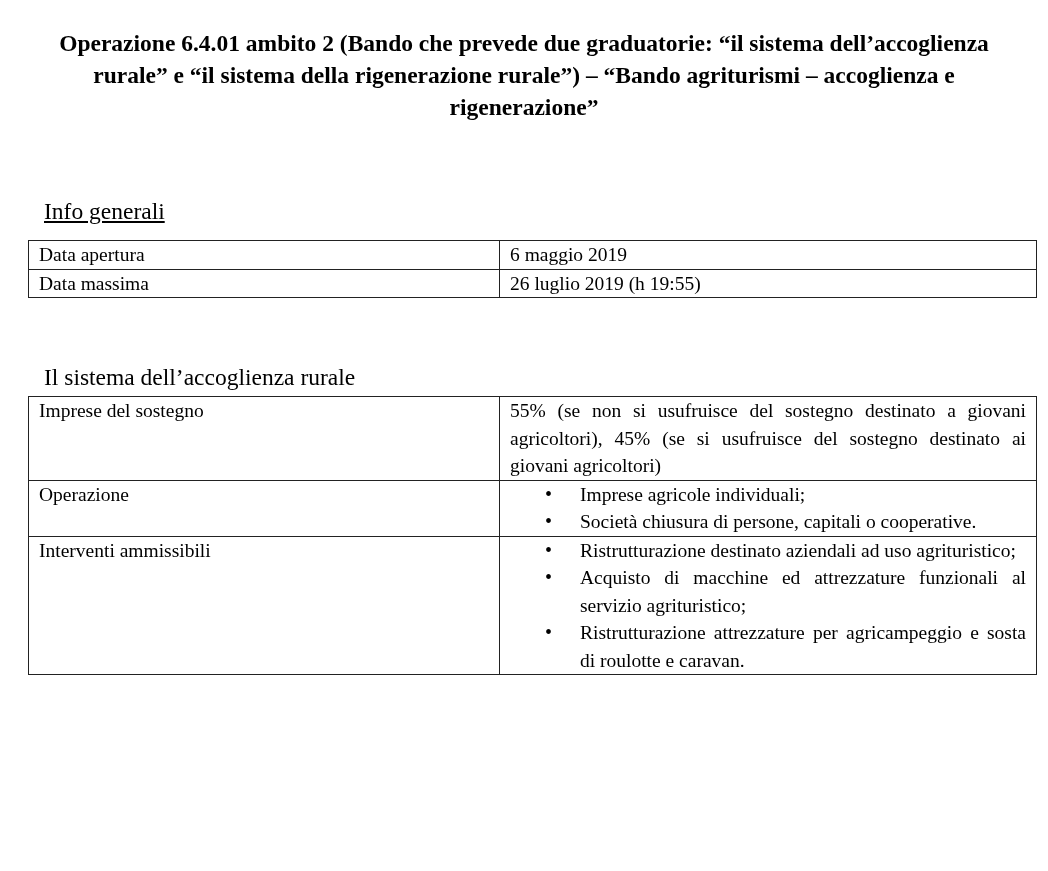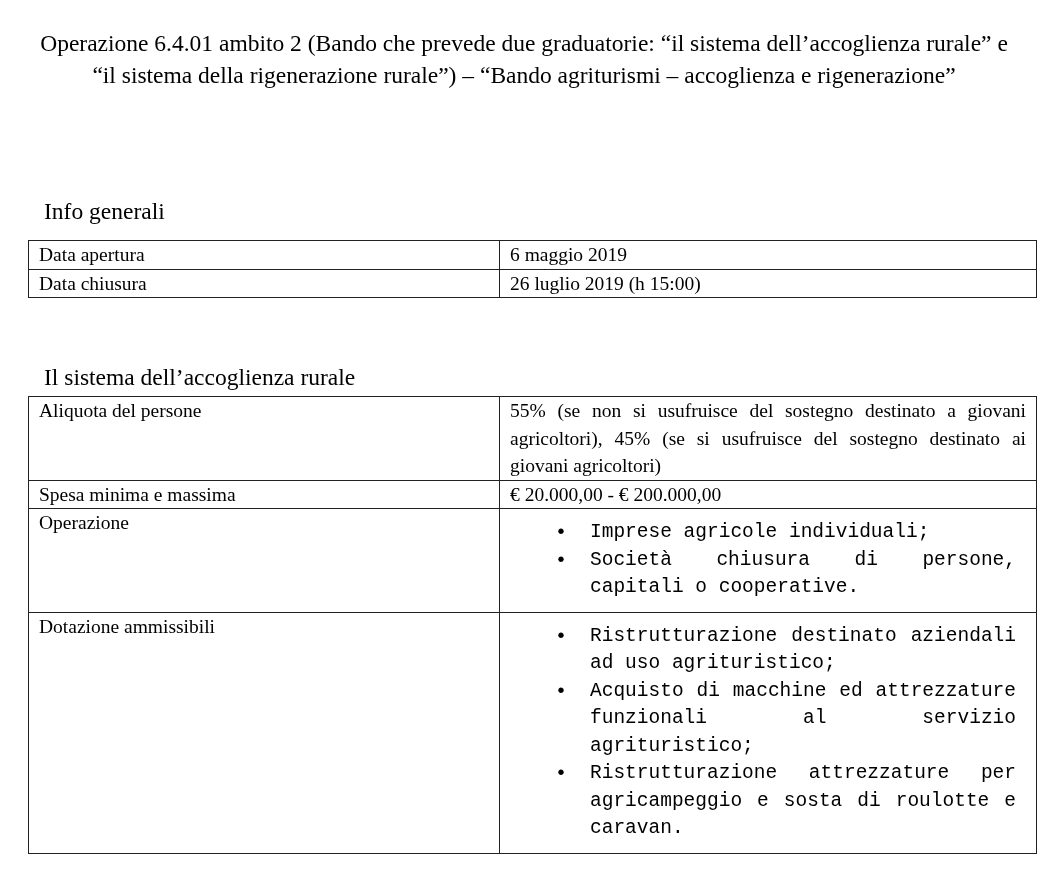--- a/index.html
+++ b/index.html
@@ -2,87 +2,83 @@
 <html><head>
   <meta charset="utf-8">
   <style>
     html, body { margin: 0; padding: 0; background: #ffffff; }
     body {
       width: 1048px; height: 871px; position: relative; overflow: hidden;
       font-family: "Liberation Serif", "DejaVu Serif", serif; color: #000;
     }
     .title {
       position: absolute; left: 40px; top: 27px; width: 968px;
-      text-align: center; font-weight: normal; font-size: 23.5px; line-height: 32px;
+      text-align: center; font-weight: bold; font-size: 23.5px; line-height: 32px;
     }
     .section-heading {
       position: absolute; left: 44px; font-size: 23.5px; line-height: 28px;
     }
-    #h-info { top: 197px; }
+    #h-info { top: 197px; text-decoration: underline; }
     #h-acc { top: 363px; }
     table.doc {
       position: absolute; left: 28px; width: 1009px;
       border-collapse: collapse; font-size: 19.5px; line-height: 27.5px;
     }
     table.doc td {
       border: 1.3px solid #222; vertical-align: top; padding: 0 10px;
     }
     table.doc td.k { width: 450px; }
     table.doc td.v { text-align: justify; padding-right: 10px; }
     #t-info { top: 240px; }
     #t-acc { top: 396px; }
-    table.doc td.v ul { margin: 10px; padding: 0 0 0 70px; list-style: none; font-family: Liberation Mono, monospace; }
+    table.doc td.v ul { margin: 0; padding: 0 0 0 70px; list-style: none; }
     table.doc td.v li { position: relative; text-align: justify; }
     table.doc td.v li::before {
       content: "\2022"; position: absolute; left: -35px; top: 0; font-size: 20px;
     }
   </style>
 </head>
 <body>
 
 <div class="title">Operazione 6.4.01 ambito 2 (Bando che prevede due graduatorie: “il sistema dell’accoglienza rurale” e “il sistema della rigenerazione rurale”) – “Bando agriturismi – accoglienza e rigenerazione”</div>
 
 <div class="section-heading" id="h-info">Info generali</div>
 
 <table class="doc" id="t-info">
   <tbody>
       <tr>
     <td class="k">Data apertura</td>
     <td class="v">6 maggio 2019</td>
   </tr>
   <tr>
-    <td class="k">Data chiusura</td>
-    <td class="v">26 luglio 2019 (h 15:00)</td>
+    <td class="k">Data massima</td>
+    <td class="v">26 luglio 2019 (h 19:55)</td>
   </tr>
 </tbody>
   </table>
 
 <div class="section-heading" id="h-acc">Il sistema dell’accoglienza rurale</div>
 
 <table class="doc" id="t-acc">
   <tbody>
   <tr>
-    <td class="k">Aliquota del persone</td>
+    <td class="k">Imprese del sostegno</td>
     <td class="v">55% (se non si usufruisce del sostegno destinato a giovani agricoltori), 45% (se si usufruisce del sostegno destinato ai giovani agricoltori)</td>
-  </tr>
-  <tr>
-    <td class="k">Spesa minima e massima</td>
-    <td class="v">€ 20.000,00 - € 200.000,00</td>
   </tr>
   <tr>
     <td class="k">Operazione</td>
     <td class="v">
       <ul>
         <li>Imprese agricole individuali;</li>
         <li>Società chiusura di persone, capitali o cooperative.</li>
       </ul>
     </td>
   </tr>
   <tr>
-    <td class="k">Dotazione ammissibili</td>
+    <td class="k">Interventi ammissibili</td>
     <td class="v">
       <ul>
         <li>Ristrutturazione destinato aziendali ad uso agrituristico;</li>
         <li>Acquisto di macchine ed attrezzature funzionali al servizio agrituristico;</li>
         <li>Ristrutturazione attrezzature per agricampeggio e sosta di roulotte e caravan.</li>
       </ul>
     </td>
   </tr>
 </tbody>
   </table>

